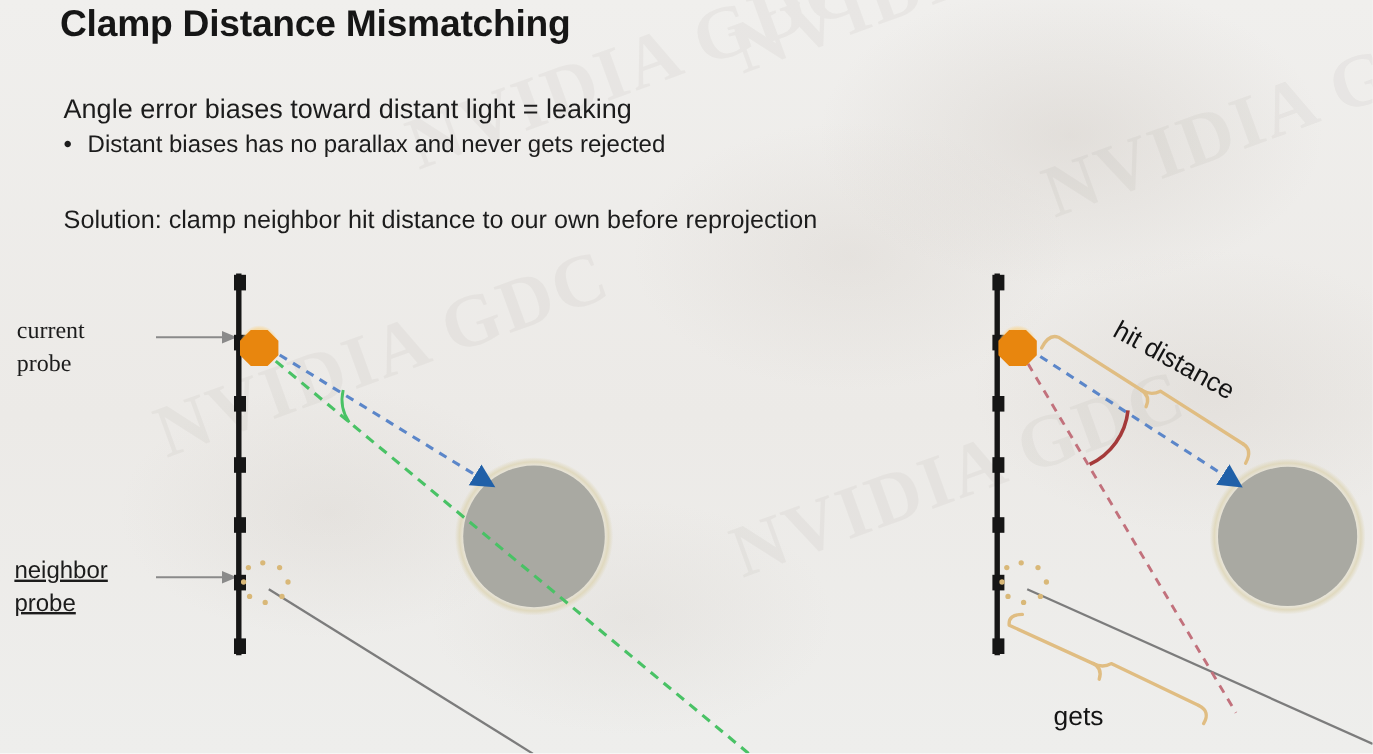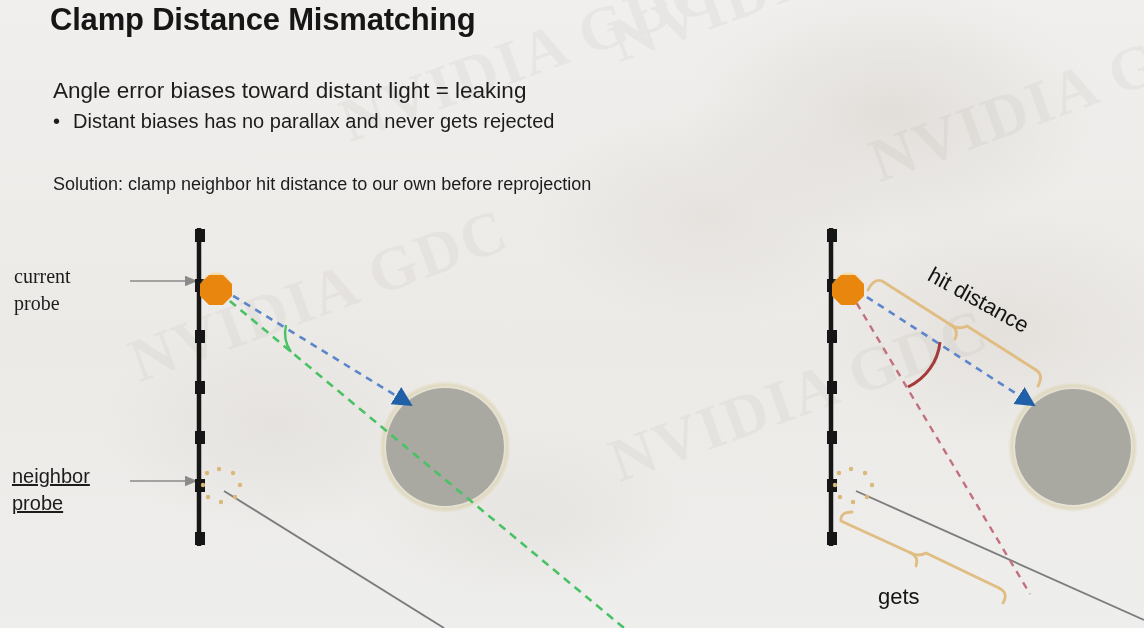--- a/index.html
+++ b/index.html
@@ -79,21 +79,21 @@
   #bullet-dot {
     width: 20px;
     flex: 0 0 20px;
     text-align: left;
     font-size: 20px;
   }
   #solution-line {
     position: absolute;
     left: 53px;
     top: 169px;
-    font-size: 18px;
+    font-size: 21px;
     line-height: 30px;
     color: #1c1c1c;
   }
 
   
   #diagrams {
     position: absolute;
     left: 0;
     top: 0;
     width: 1144px;

